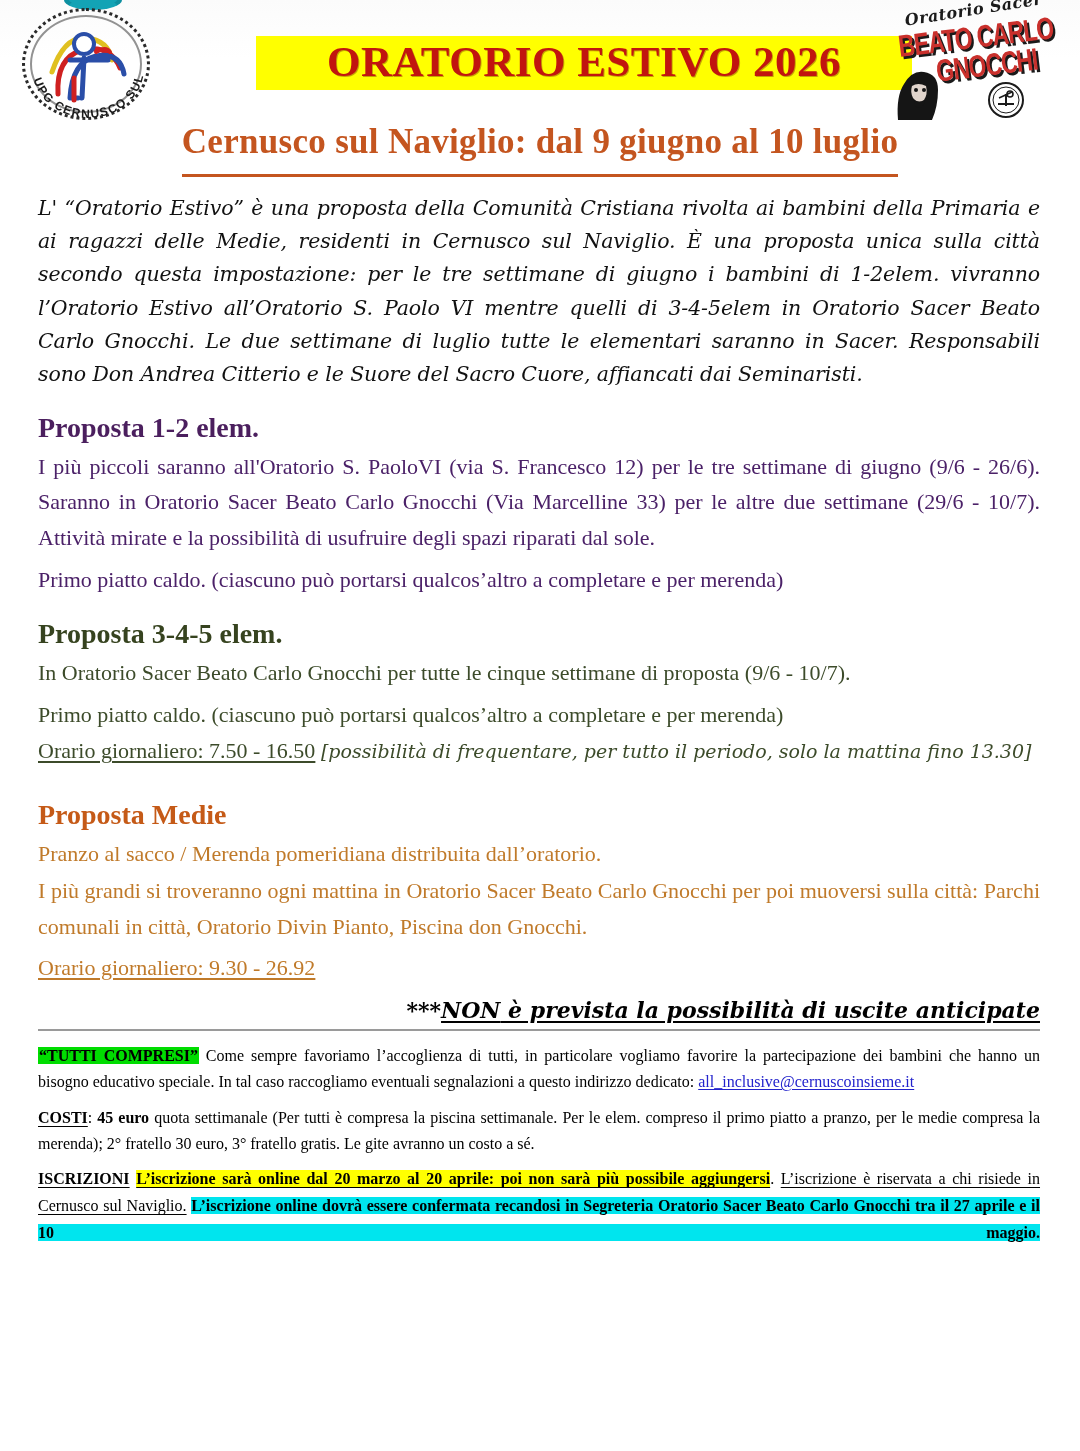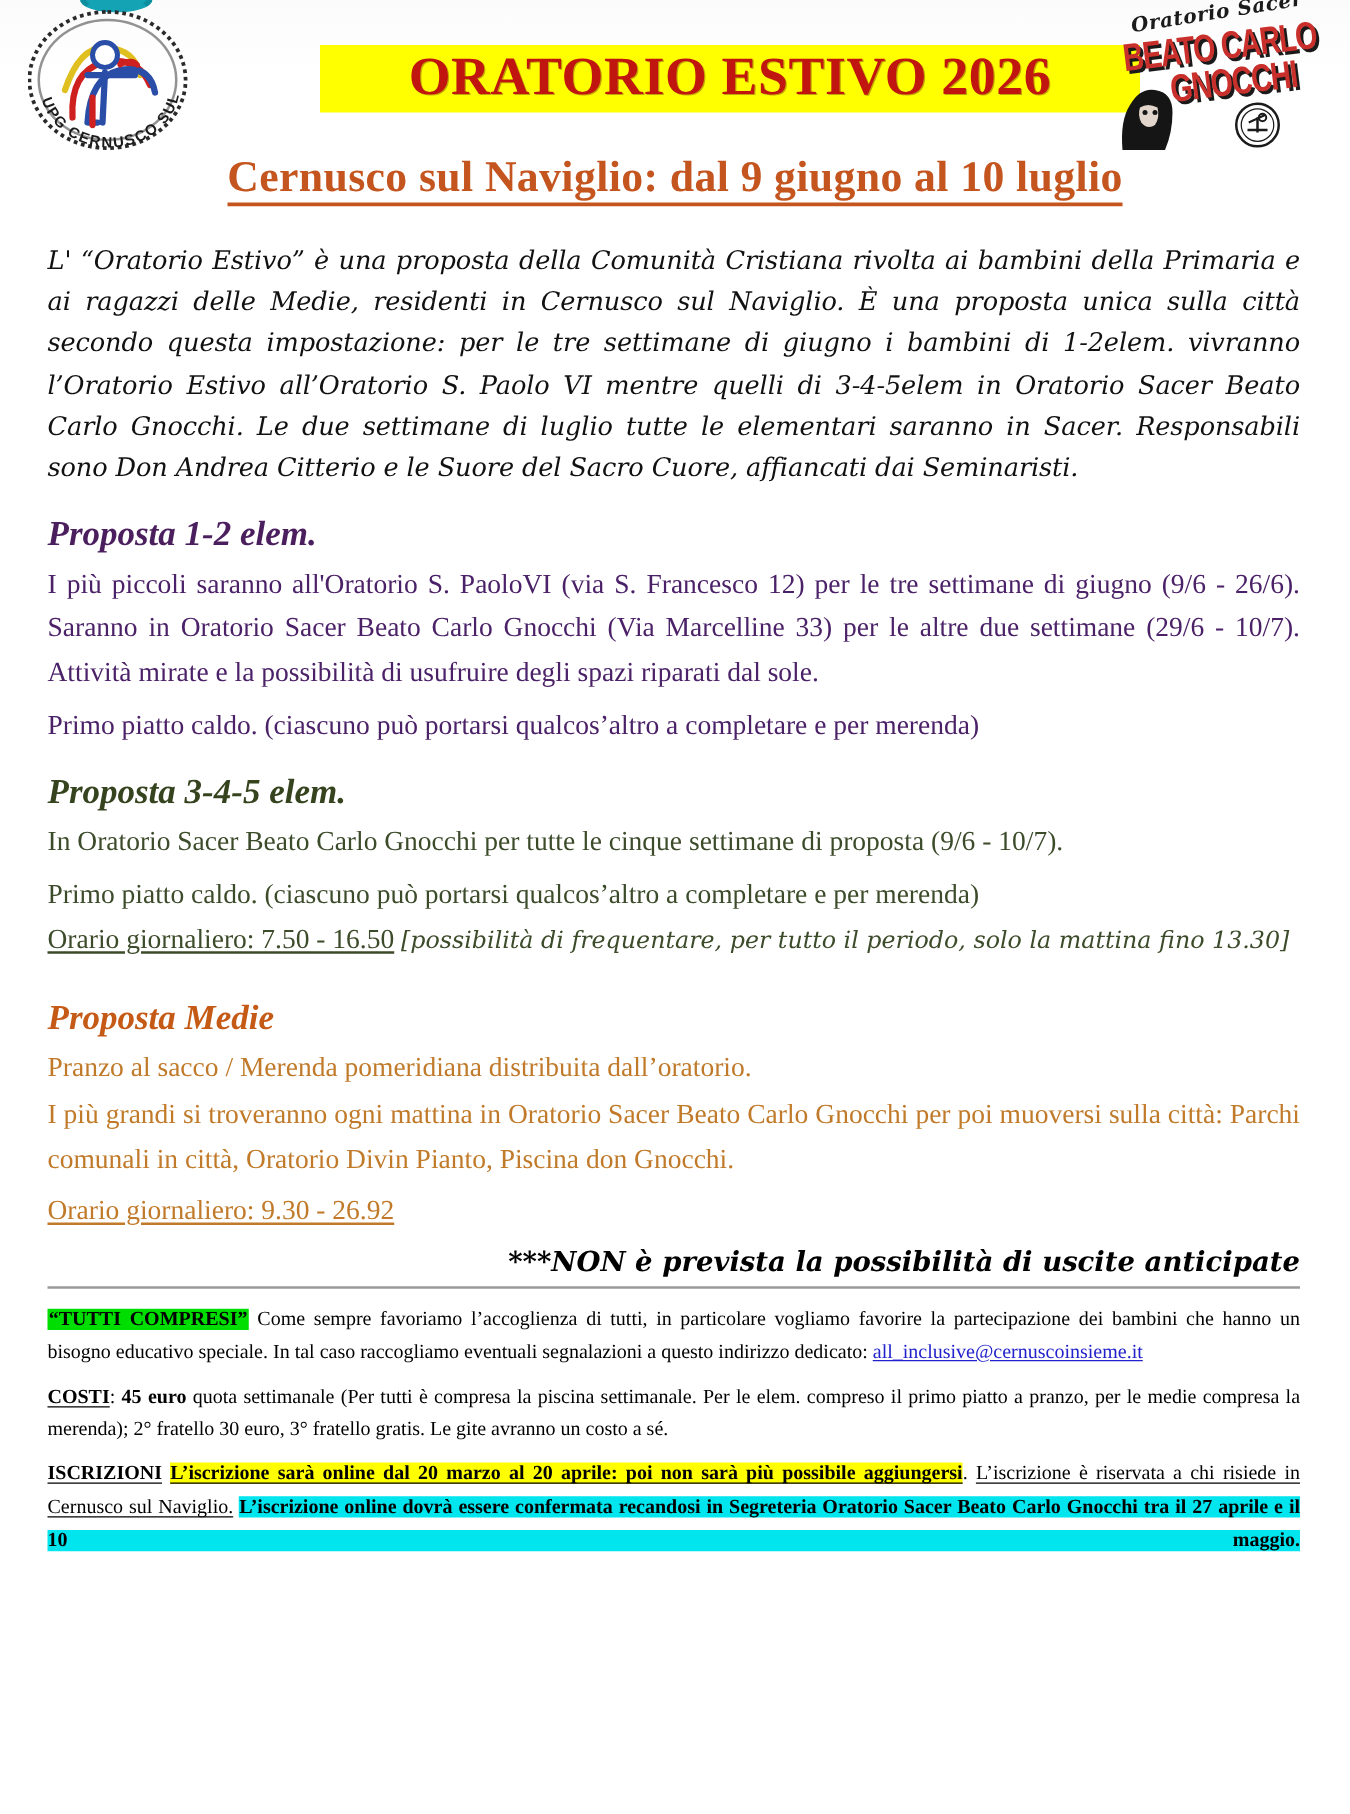--- a/index.html
+++ b/index.html
@@ -134,21 +134,21 @@
     text-align: center;
     font-family: "Liberation Serif", serif;
     font-weight: bold;
     font-size: 35px;
     color: #c4551f;
     letter-spacing: .3px;
     white-space: nowrap;
   }
   .subtitle span {
     border-bottom: 3px solid #c4551f;
-    padding-bottom: 1px;
+    padding-bottom: 13px;
   }
 
   
   .content {
     position: relative;
     padding: 0 40px 0 38px;
   }
 
   .intro {
     font-family: "DejaVu Serif", serif;
@@ -161,21 +161,20 @@
     margin: 20px 0 0 0;
   }
 
   .section { margin-top: 20px; }
   .sec-head {
     font-family: "Liberation Serif", serif;
     font-weight: bold;
     font-size: 28px;
     line-height: 1.2;
     margin-bottom: 4px;
-    font-style: italic;
   }
   .sec-p {
     font-size: 22px;
     line-height: 1.62;
     text-align: justify;
     margin: 0 0 6px 0;
   }
   .sec-p.last { margin-bottom: 2px; }
   .orario {
     font-size: 22px;
@@ -201,21 +200,21 @@
 
   .nonprev {
     text-align: right;
     font-family: "DejaVu Serif", serif;
     font-style: italic;
     font-weight: bold;
     font-size: 22px;
     color: #000;
     margin-top: 12px;
   }
-  .nonprev .ul { text-underline-offset: 3px; text-align: right; }
+  .nonprev .ul { text-decoration: underline; text-underline-offset: 3px; text-align: right; }
 
   hr.rule {
     border: 0;
     border-top: 2px solid #9a9a9a;
     margin: 6px 0 12px 0;
   }
 
   .blk {
     font-size: 16px;
     line-height: 1.62;

